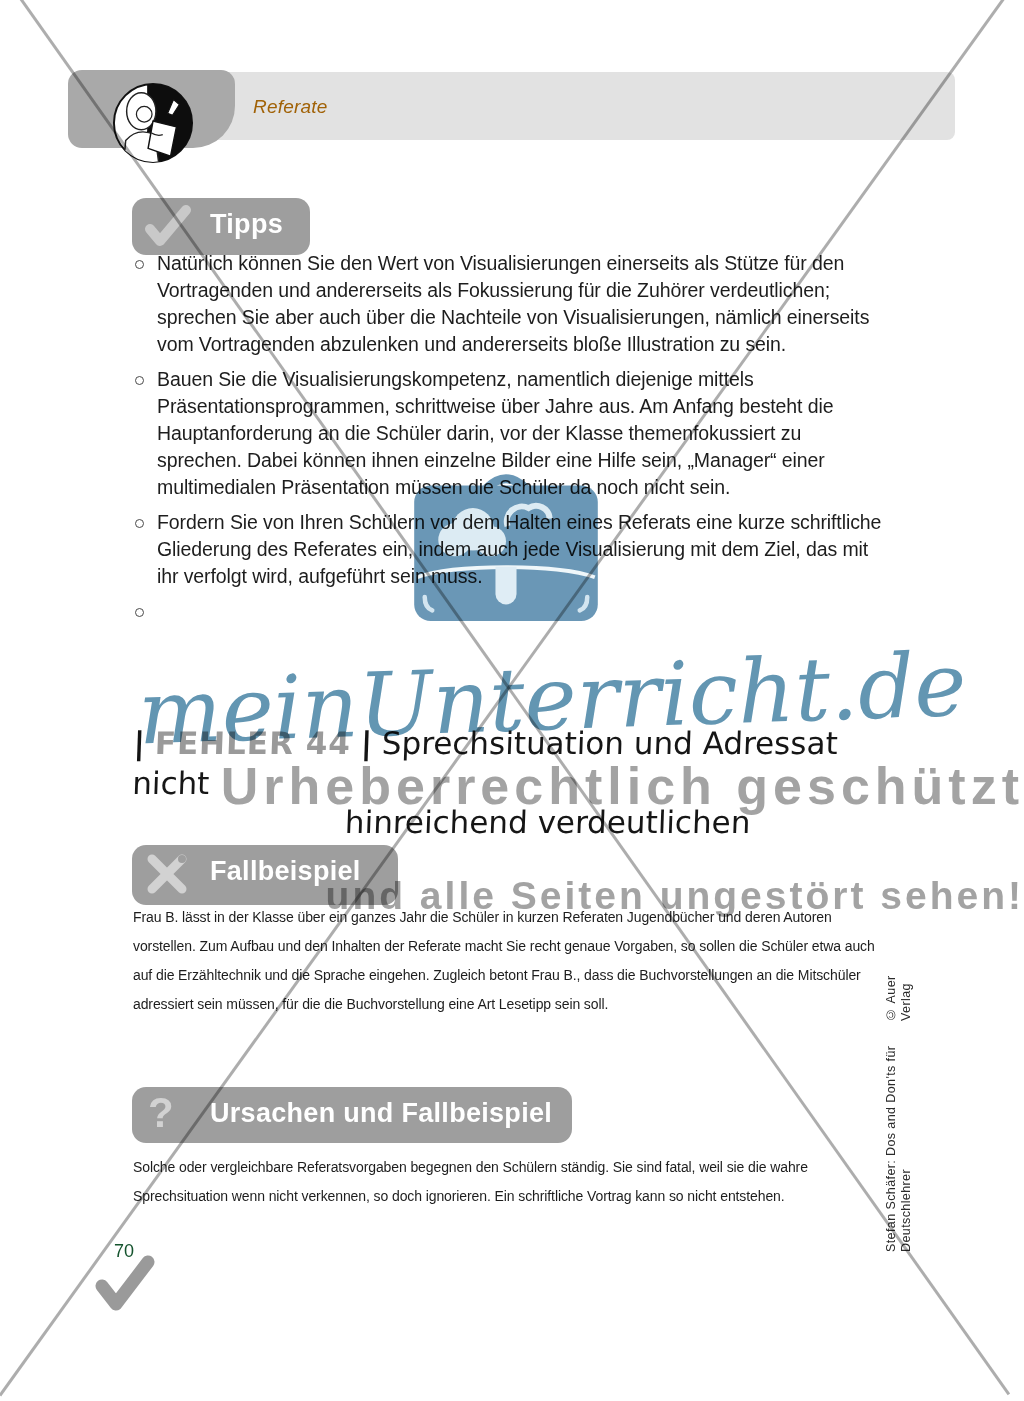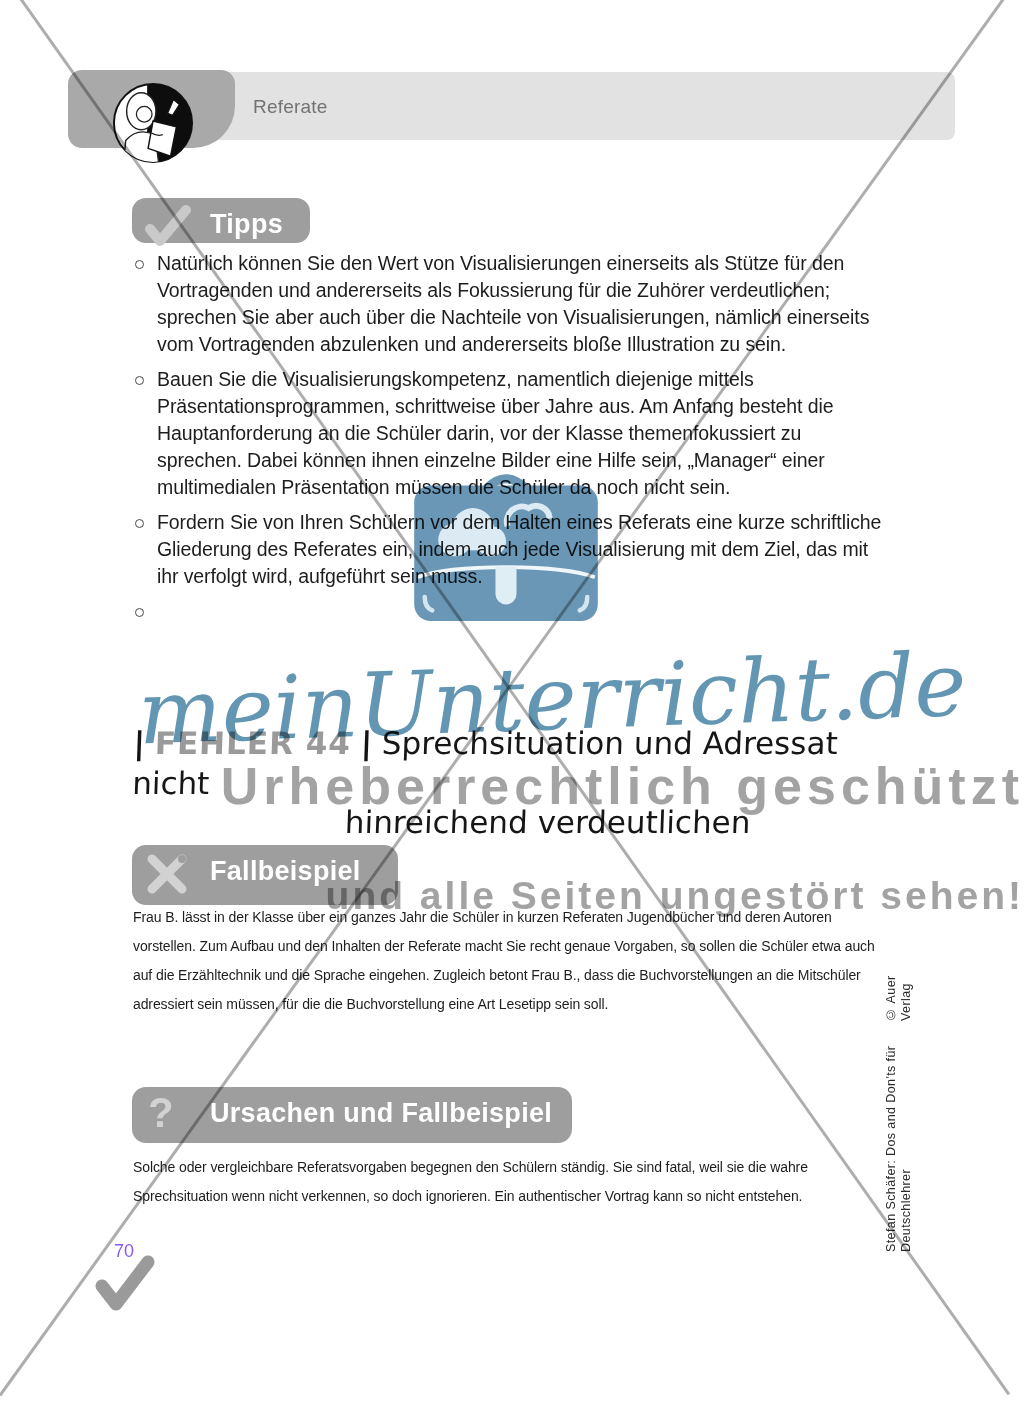--- a/index.html
+++ b/index.html
@@ -2,28 +2,28 @@
 <html><head>
 <meta charset="utf-8">
 <style>
   html,body{margin:0;padding:0;background:#ffffff;}
   .page{
     position:relative;width:1024px;height:1401px;background:#ffffff;overflow:hidden;
     font-family:"Liberation Sans",sans-serif;color:#1d1d1d;
   }
   
   .header-bar{position:absolute;left:155px;top:72px;width:800px;height:68px;background:#e2e2e2;border-radius:4px 8px 8px 4px;z-index:1;}
-  .header-title{position:absolute;left:98px;top:24px;font-size:19px;color:#737373;letter-spacing:.2px;}
+  .header-title{position:absolute;left:98px;top:24px;font-size:19px;color:#a16207;letter-spacing:.2px;font-style:italic;}
   .header-tab{position:absolute;left:68px;top:70px;width:167px;height:78px;background:#a9a9a9;border-radius:14px 14px 42px 14px;z-index:2;}
   .avatar{position:absolute;left:112px;top:82px;width:82px;height:82px;z-index:3;}
   
   .badge{position:absolute;background:#9e9e9e;border-radius:14px;z-index:4;}
   .badge .badge-icon{position:absolute;left:10px;top:4px;}
   .badge .badge-label{position:absolute;left:78px;top:11px;color:#ffffff;font-weight:bold;font-size:27px;letter-spacing:.3px;}
-  .badge-tipps{left:132px;top:198px;width:178px;height:45px;}
+  .badge-tipps{left:132px;top:198px;width:178px;height:57px;}
   .badge-fall{left:132px;top:845px;width:266px;height:60px;}
   .badge-urs{left:132px;top:1087px;width:440px;height:56px;}
   .qmark{position:absolute;left:16px;top:2px;font-size:42px;font-weight:bold;color:#d2d2d2;}
   
   .bullets{position:absolute;left:133px;top:250px;width:752px;z-index:5;}
   .bullet{position:relative;padding-left:24px;margin:0 0 8px 0;font-size:19.5px;line-height:27px;letter-spacing:-.1px;}
   .ring{position:absolute;left:2px;top:10px;width:7px;height:7px;border:1.6px solid #4a4a4a;border-radius:50%;}
   .para{position:absolute;left:133px;width:752px;font-size:14px;line-height:29px;letter-spacing:-.1px;z-index:5;}
   .para-fall{top:903px;}
   .para-urs{top:1153px;}
@@ -41,21 +41,21 @@
   .wm-gray{position:absolute;left:0;width:1024px;text-align:right;font-weight:bold;color:#9b9b9b;opacity:.92;white-space:nowrap;}
   .wm-g1{top:756px;font-size:52px;letter-spacing:5px;}
   .wm-g2{top:824px;font-size:55px;letter-spacing:3px;}
   .wm-g3{top:874px;font-size:39px;letter-spacing:3px;}
   .wm-case{position:absolute;left:408px;top:472px;width:196px;height:152px;opacity:.9;}
   
   .diag{position:absolute;height:3px;background:#9f9f9f;opacity:.85;transform-origin:0 0;z-index:60;mix-blend-mode:multiply;pointer-events:none;}
   .diag-a{left:22px;top:-2px;width:1710px;transform:rotate(54.7deg);}
   .diag-b{left:1006px;top:-2px;width:1722px;transform:rotate(125.7deg);}
   
-  .page-number{position:absolute;left:114px;top:1241px;font-size:18px;color:#8b5cf6;z-index:5;}
+  .page-number{position:absolute;left:114px;top:1241px;font-size:18px;color:#14532d;z-index:5;}
   .footer-check{position:absolute;left:92px;top:1252px;z-index:5;}
   .side-credit{position:absolute;left:884px;top:952px;height:300px;display:flex;flex-direction:row;
     writing-mode:vertical-rl;transform:rotate(180deg);z-index:5;color:#2b2b2b;font-size:12.5px;line-height:15px;letter-spacing:.4px;}
 </style>
 </head>
 <body>
 
 <div class="page">
 
   <div class="header-bar">
@@ -117,21 +117,21 @@
       </svg>
     </span>
     <span class="badge-label">Fallbeispiel</span>
   </div>
   <div class="para para-fall">Frau B. lässt in der Klasse über ein ganzes Jahr die Schüler in kurzen Referaten Jugendbücher und deren Autoren vorstellen. Zum Aufbau und den Inhalten der Referate macht Sie recht genaue Vorgaben, so sollen die Schüler etwa auch auf die Erzähltechnik und die Sprache eingehen. Zugleich betont Frau B., dass die Buchvorstellungen an die Mitschüler adressiert sein müssen, für die die Buchvorstellung eine Art Lesetipp sein soll.</div>
 
   <div class="badge badge-urs">
     <span class="qmark">?</span>
     <span class="badge-label">Ursachen und Fallbeispiel</span>
   </div>
-  <div class="para para-urs">Solche oder vergleichbare Referatsvorgaben begegnen den Schülern ständig. Sie sind fatal, weil sie die wahre Sprechsituation wenn nicht verkennen, so doch ignorieren. Ein authentischer Vortrag kann so nicht entstehen.</div>
+  <div class="para para-urs">Solche oder vergleichbare Referatsvorgaben begegnen den Schülern ständig. Sie sind fatal, weil sie die wahre Sprechsituation wenn nicht verkennen, so doch ignorieren. Ein schriftliche Vortrag kann so nicht entstehen.</div>
 
   <div class="wm wm-case">
     <svg width="196" height="152" viewBox="0 0 130 101">
       <path d="M52 11 q13 -13 26 0" fill="none" stroke="#5a8cae" stroke-width="6"></path>
       <rect x="4" y="9" width="122" height="90" rx="11" fill="#5a8cae"></rect>
       <path d="M6 70 C 30 61 100 61 124 70" fill="none" stroke="#eef6fa" stroke-width="2.5"></path>
       <path d="M58 63 h14 v18 a7 7 0 0 1 -14 0 Z" fill="#dcebf4"></path>
       <g fill="#d8e9f2">
         <circle cx="31" cy="45" r="11"></circle>
         <circle cx="43" cy="38" r="14"></circle>

